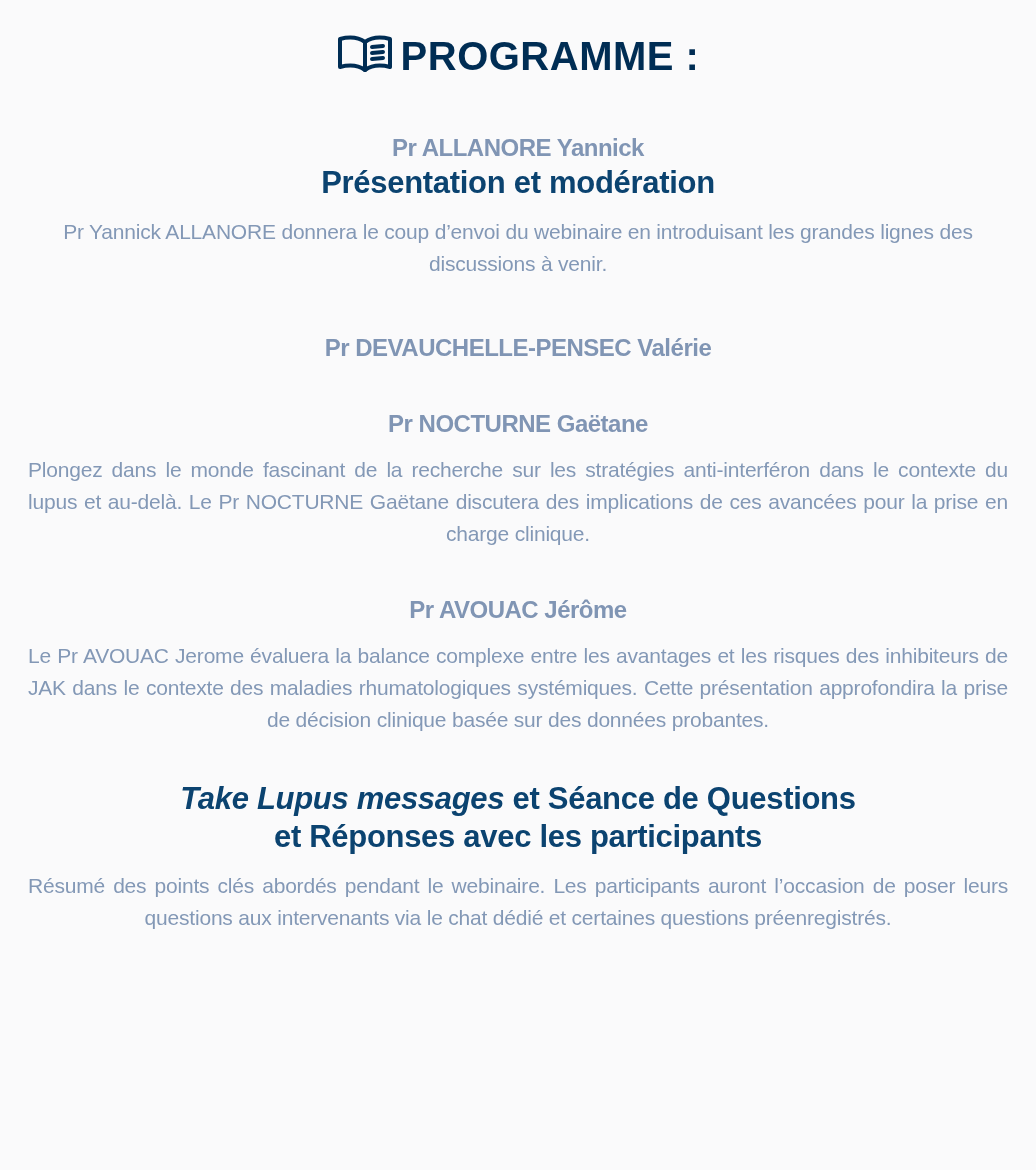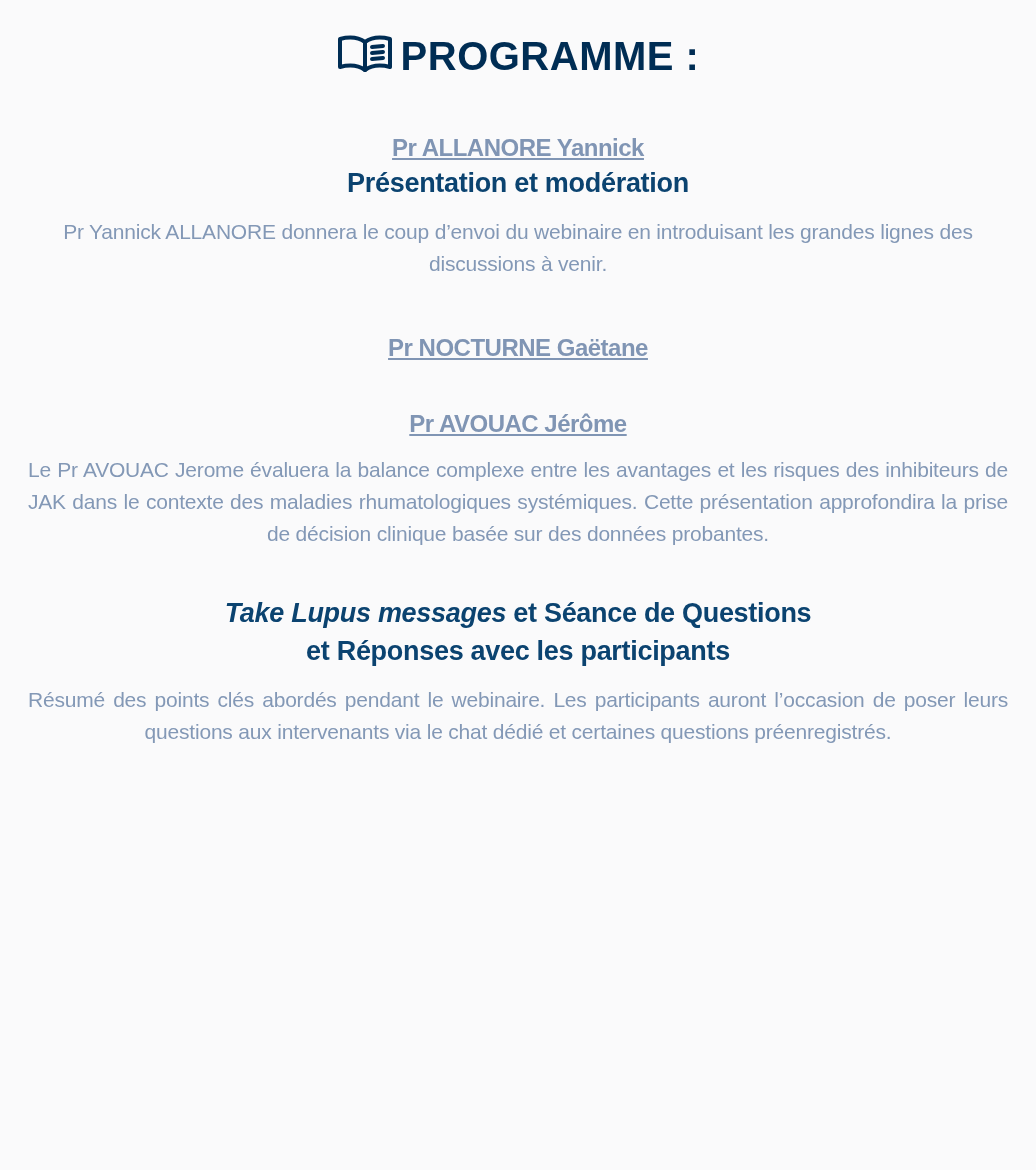--- a/index.html
+++ b/index.html
@@ -13,24 +13,23 @@
     height:112px; gap:8px;
   }
   .header svg { width:56px; height:40px; }
   .header h1 {
     margin:0; font-size:40px; font-weight:bold; color:#002d54; letter-spacing:0.5px;
   }
   .session { margin:0; }
   .speaker {
     font-size:24px; font-weight:bold; color:#8095b4; line-height:32px;
     letter-spacing:-0.5px;
-    text-decoration:underline;
   }
   .title {
-    font-size:27px; font-weight:bold; color:#0b4370; line-height:38px;
+    font-size:31px; font-weight:bold; color:#0b4370; line-height:38px;
     letter-spacing:-0.3px;
   }
   .title em { font-style:italic; }
   .desc {
     font-size:21px; color:#8398b6; line-height:32px; letter-spacing:-0.2px;
     margin-top:14px;
   }
   .desc.justify { text-align:justify; text-align-last:center; }
   .s1 { margin-top:20px; }
   .s2 { margin-top:52px; }
@@ -56,24 +55,26 @@
     <h1>PROGRAMME :</h1>
   </div>
 
   <div class="session s1">
     <div class="speaker">Pr ALLANORE Yannick</div>
     <div class="title">Présentation et modération</div>
     <div class="desc" style="padding:0 0;">Pr Yannick ALLANORE donnera le coup d’envoi du webinaire en introduisant les grandes lignes des discussions à venir.</div>
   </div>
 
   <div class="session s2">
+    <div class="speaker">Pr DEVAUCHELLE-PENSEC Valérie</div>
   </div>
 
   <div class="session s3">
     <div class="speaker">Pr NOCTURNE Gaëtane</div>
+    <div class="desc justify">Plongez dans le monde fascinant de la recherche sur les stratégies anti-interféron dans le contexte du lupus et au-delà. Le Pr NOCTURNE Gaëtane discutera des implications de ces avancées pour la prise en charge clinique.</div>
   </div>
 
   <div class="session s4">
     <div class="speaker">Pr AVOUAC Jérôme</div>
     <div class="desc justify">Le Pr AVOUAC Jerome évaluera la balance complexe entre les avantages et les risques des inhibiteurs de JAK dans le contexte des maladies rhumatologiques systémiques. Cette présentation approfondira la prise de décision clinique basée sur des données probantes.</div>
   </div>
 
   <div class="session s5">
     <div class="title">
       <em>Take Lupus messages</em><span> et Séance de Questions</span>

